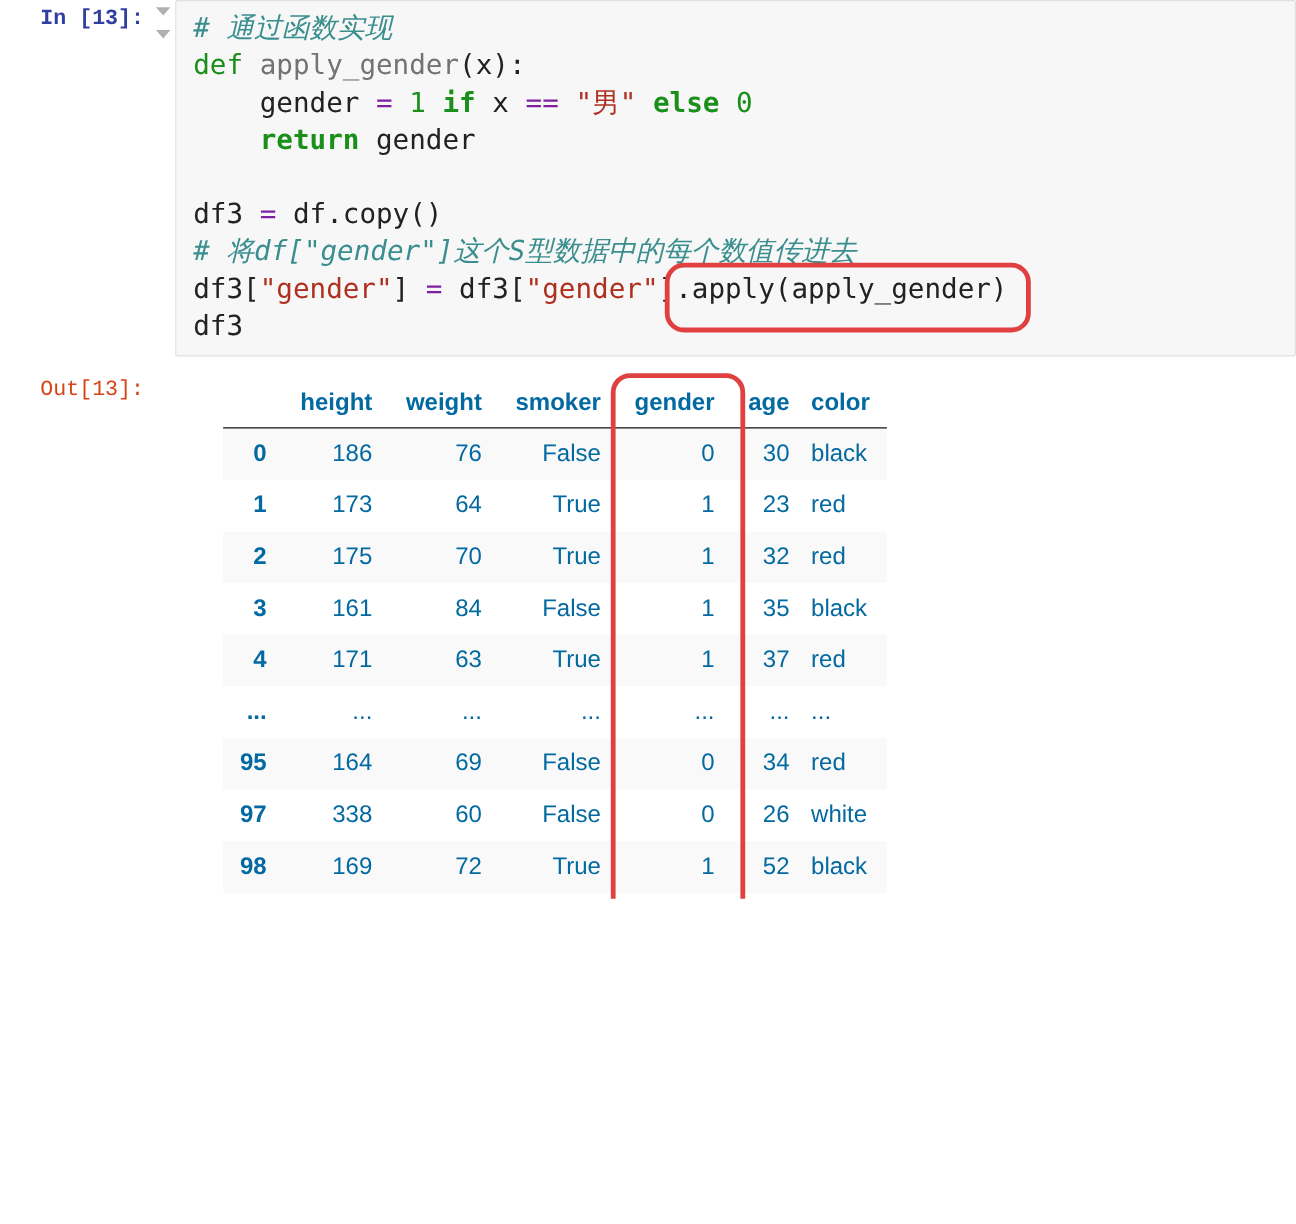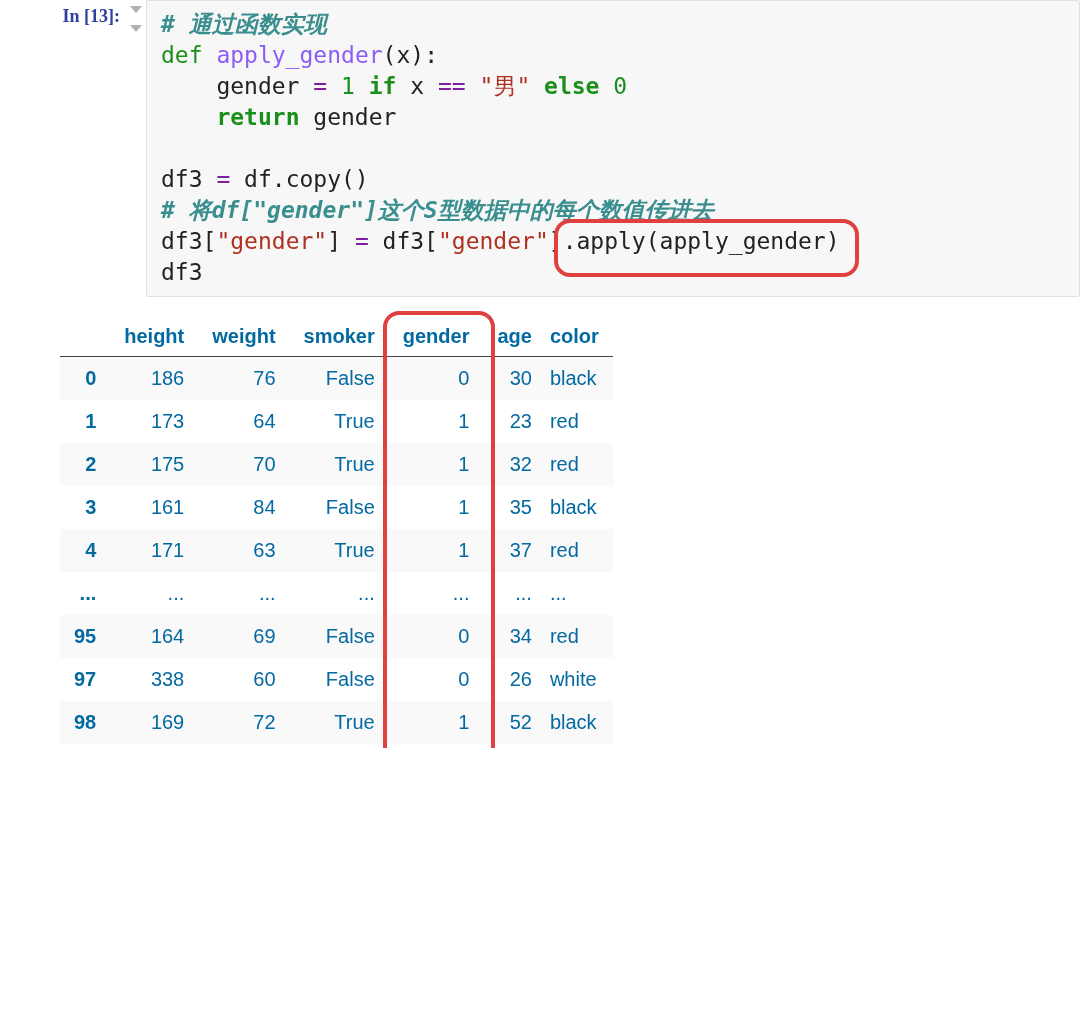--- a/index.html
+++ b/index.html
@@ -11,21 +11,21 @@
   }
   .cell {
     display: flex;
     align-items: flex-start;
   }
   .prompt-area {
     width: 120px;
     flex: 0 0 120px;
     text-align: right;
     padding: 6px 6px 0 0;
-    font-family: Liberation Serif, serif;
+    font-family: Liberation Mono, monospace;
     font-size: 18px;
   }
   .in-prompt { color: #303f9f; font-weight: bold; }
   .out-prompt { color: #d84315; }
   .collapser-col {
     width: 20px;
     flex: 0 0 20px;
     padding-top: 6px;
   }
   .chevron {
@@ -40,24 +40,24 @@
     background: #f7f7f7;
     border: 1px solid #e0e0e0;
     border-radius: 2px;
     padding: 8px 14px;
     font-family: "Menlo", "Consolas", monospace;
     font-size: 23px;
     line-height: 1.35;
     white-space: pre;
     position: relative;
   }
-  .c-comment { color: #3b8e8e; font-style: italic; font-weight: bold; }
+  .c-comment { color: #3b8e8e; font-style: italic; }
   .c-keyword { color: #1a8f1a; font-weight: bold; }
   .c-def     { color: #1a8f1a; font-weight: normal; }
-  .c-fname   { color: #8b5cf6; text-align: right; }
+  .c-fname   { color: #737373; text-align: right; }
   .c-op      { color: #7e1fa2; }
   .c-num     { color: #1a8f1a; }
   .c-str     { color: #b03020; }
   .c-text    { color: #222; }
 
   .red-box {
     position: absolute;
     border: 4px solid #e04040;
     border-radius: 16px;
     pointer-events: none;
@@ -125,20 +125,23 @@
     <span class="c-keyword">return</span><span class="c-text"> gender</span>
 
 <span class="c-text">df3 </span><span class="c-op">=</span><span class="c-text"> df.copy()</span>
 <span class="c-comment"># 将df["gender"]这个S型数据中的每个数值传进去</span>
 <span class="c-text">df3[</span><span class="c-str">"gender"</span><span class="c-text">] </span><span class="c-op">=</span><span class="c-text"> df3[</span><span class="c-str">"gender"</span><span class="c-text">]</span><span class="c-text" id="apply-span">.apply(apply_gender)</span>
 <span class="c-text">df3</span>
 <div class="red-box" id="code-highlight" style="left: 406.625px; top: 218.328px; width: 296.953px; height: 50px;"></div></div>
 </div>
 
 <div class="cell">
+  <div class="prompt-area" style="padding-top:18px;">
+    <span class="out-prompt">Out[13]:</span>
+  </div>
   <div class="collapser-col"></div>
   <div class="output-area">
     <div class="table-wrapper">
       <table class="dataframe">
         <thead>
           <tr>
             <th></th>
             <th>height</th>
             <th>weight</th>
             <th>smoker</th>

